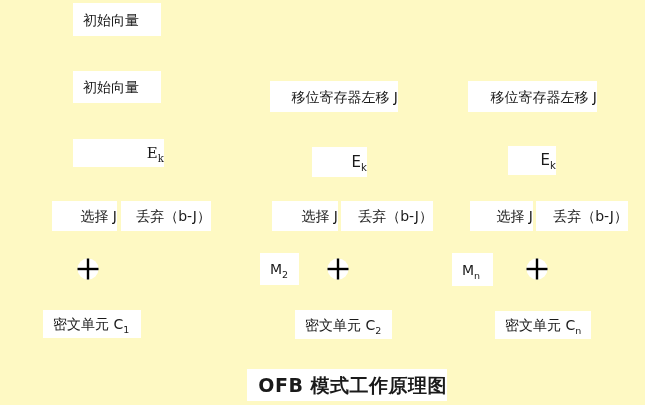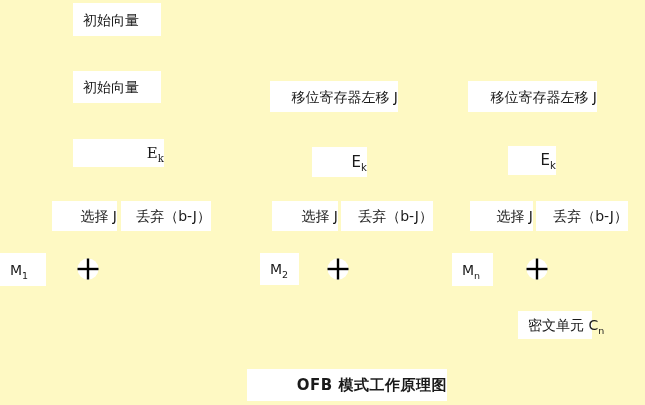--- a/index.html
+++ b/index.html
@@ -22,21 +22,21 @@
     box-sizing:border-box;
   }
   .padl{padding-left:10px;justify-content:flex-start;}
   .padl8{padding-left:9px;justify-content:flex-end;}
   .center{justify-content:flex-end;}
   .serif-e{font-family:"DejaVu Serif","Liberation Serif",serif;font-size:15px;}
   .sans-e{font-size:15px;}
   sub{font-size:0.68em;line-height:0;}
   .title-box{
     font-weight:bold;
-    font-size:15px;
+    font-size:19px;
     letter-spacing:0.5px;
   }
   .xor{position:absolute;width:24px;height:24px;}
 </style>
 </head>
 <body>
 
 <div class="stage">
 
   <div class="box padl" style="left:73px;top:3px;width:88px;height:33px;">
@@ -52,30 +52,30 @@
   </div>
 
   <div class="box center" style="left:52px;top:201px;width:65px;height:30px;">
     <span>选择 J</span>
   </div>
 
   <div class="box center" style="left:121px;top:201px;width:90px;height:30px;">
     <span>丢弃（b-J）</span>
   </div>
 
-  <div class="box padl" style="left:0px;top:253px;width:46px;height:33px;">
-    <span><span>M</span><sub>1</sub></span>
-  </div>
 
   <svg class="xor" style="left:76px;top:257px;" viewBox="0 0 24 24">
     <circle cx="12" cy="12" r="10.5" fill="#ffffff"></circle>
     <line x1="12" y1="1.5" x2="12" y2="22.5" stroke="#000000" stroke-width="2.4"></line>
     <line x1="1.5" y1="12" x2="22.5" y2="12" stroke="#000000" stroke-width="2.4"></line>
   </svg>
 
+  <div class="box padl" style="left:43px;top:310px;width:98px;height:28px;">
+    <span><span>密文单元 C</span><sub>1</sub></span>
+  </div>
 
   <div class="box padl8" style="left:270px;top:81px;width:128px;height:31px;">
     <span>移位寄存器左移 J</span>
   </div>
 
   <div class="box center sans-e" style="left:312px;top:147px;width:55px;height:30px;">
     <span><span>E</span><sub>k</sub></span>
   </div>
 
   <div class="box center" style="left:272px;top:201px;width:66px;height:30px;">
@@ -89,20 +89,23 @@
   <div class="box padl" style="left:260px;top:253px;width:39px;height:32px;">
     <span><span>M</span><sub>2</sub></span>
   </div>
 
   <svg class="xor" style="left:326px;top:257px;" viewBox="0 0 24 24">
     <circle cx="12" cy="12" r="10.5" fill="#ffffff"></circle>
     <line x1="12" y1="1.5" x2="12" y2="22.5" stroke="#000000" stroke-width="2.4"></line>
     <line x1="1.5" y1="12" x2="22.5" y2="12" stroke="#000000" stroke-width="2.4"></line>
   </svg>
 
+  <div class="box padl" style="left:295px;top:310px;width:97px;height:29px;">
+    <span><span>密文单元 C</span><sub>2</sub></span>
+  </div>
 
   <div class="box padl8" style="left:468px;top:81px;width:129px;height:31px;">
     <span>移位寄存器左移 J</span>
   </div>
 
   <div class="box center sans-e" style="left:508px;top:146px;width:48px;height:29px;">
     <span><span>E</span><sub>k</sub></span>
   </div>
 
   <div class="box center" style="left:470px;top:201px;width:63px;height:30px;">
@@ -116,21 +119,21 @@
   <div class="box padl" style="left:452px;top:253px;width:41px;height:33px;">
     <span><span>M</span><sub>n</sub></span>
   </div>
 
   <svg class="xor" style="left:525px;top:257px;" viewBox="0 0 24 24">
     <circle cx="12" cy="12" r="10.5" fill="#ffffff"></circle>
     <line x1="12" y1="1.5" x2="12" y2="22.5" stroke="#000000" stroke-width="2.4"></line>
     <line x1="1.5" y1="12" x2="22.5" y2="12" stroke="#000000" stroke-width="2.4"></line>
   </svg>
 
-  <div class="box padl" style="left:495px;top:311px;width:74px;height:28px;margin-left:23px;">
+  <div class="box padl" style="left:495px;top:311px;width:96px;height:28px;">
     <span><span>密文单元 C</span><sub>n</sub></span>
   </div>
 
   <div class="box center title-box" style="left:247px;top:369px;width:200px;height:32px;">
     <span>OFB 模式工作原理图</span>
   </div>
 
 </div>
 
 </body></html>

